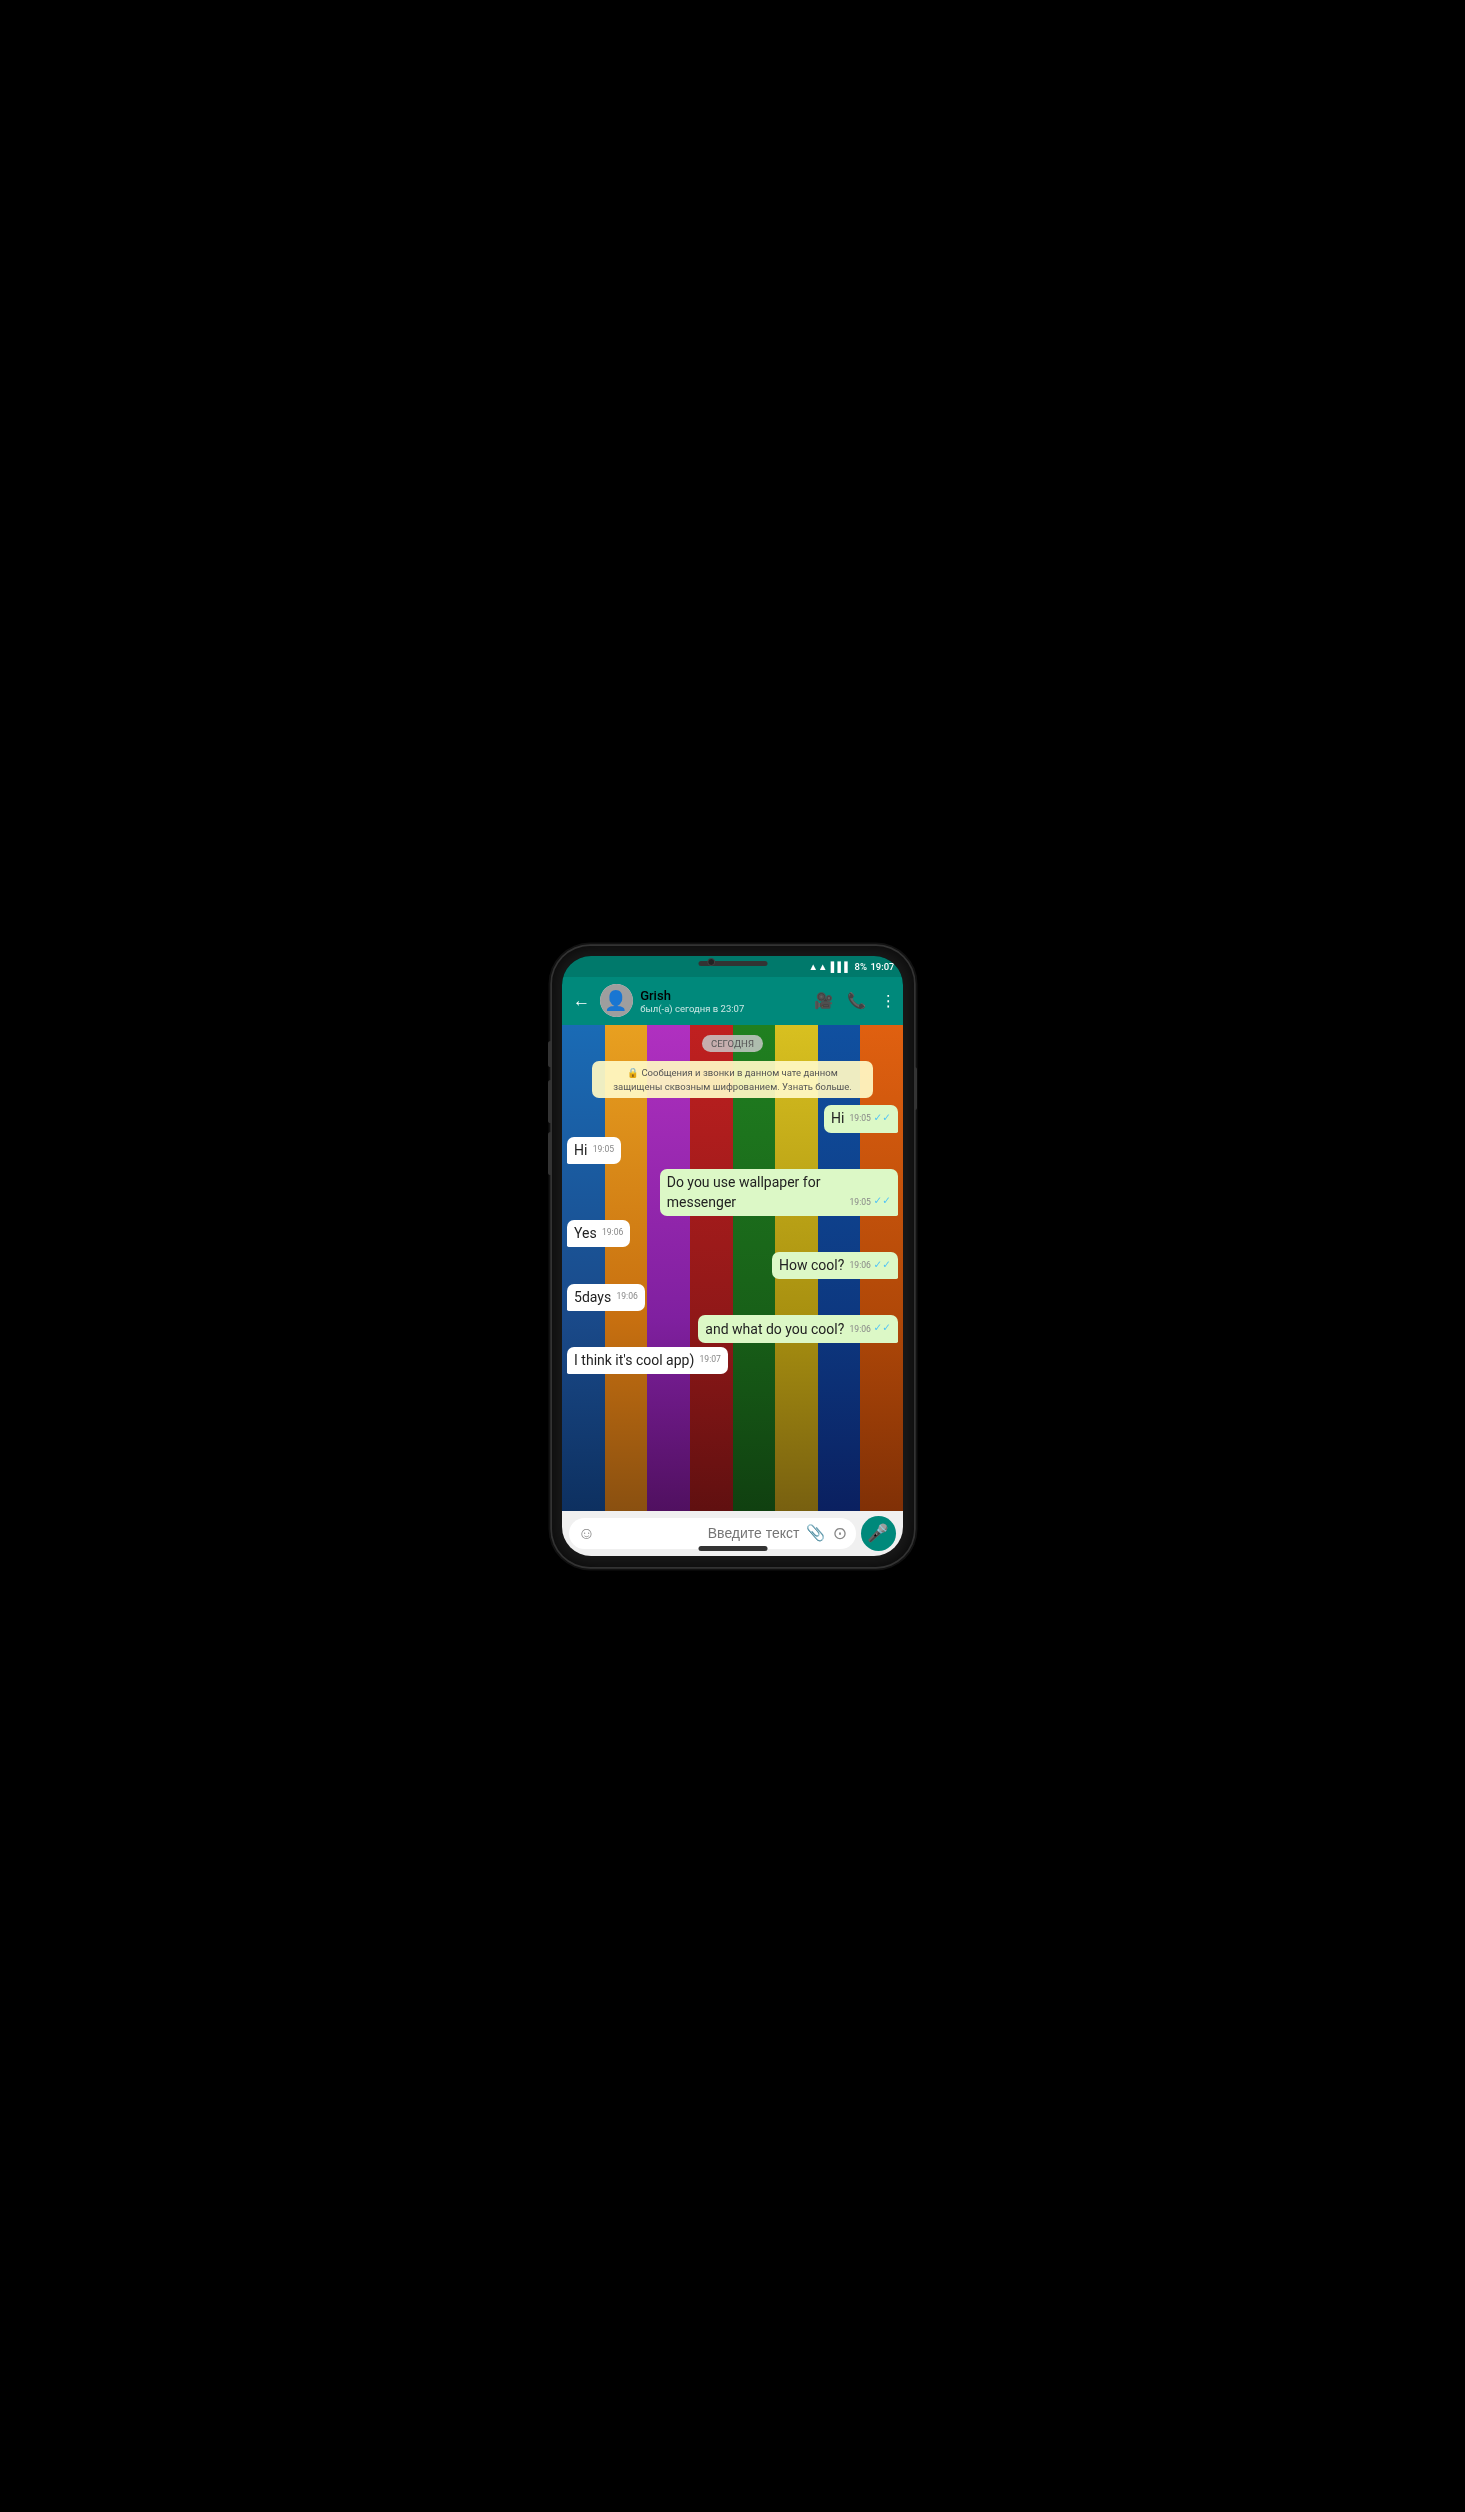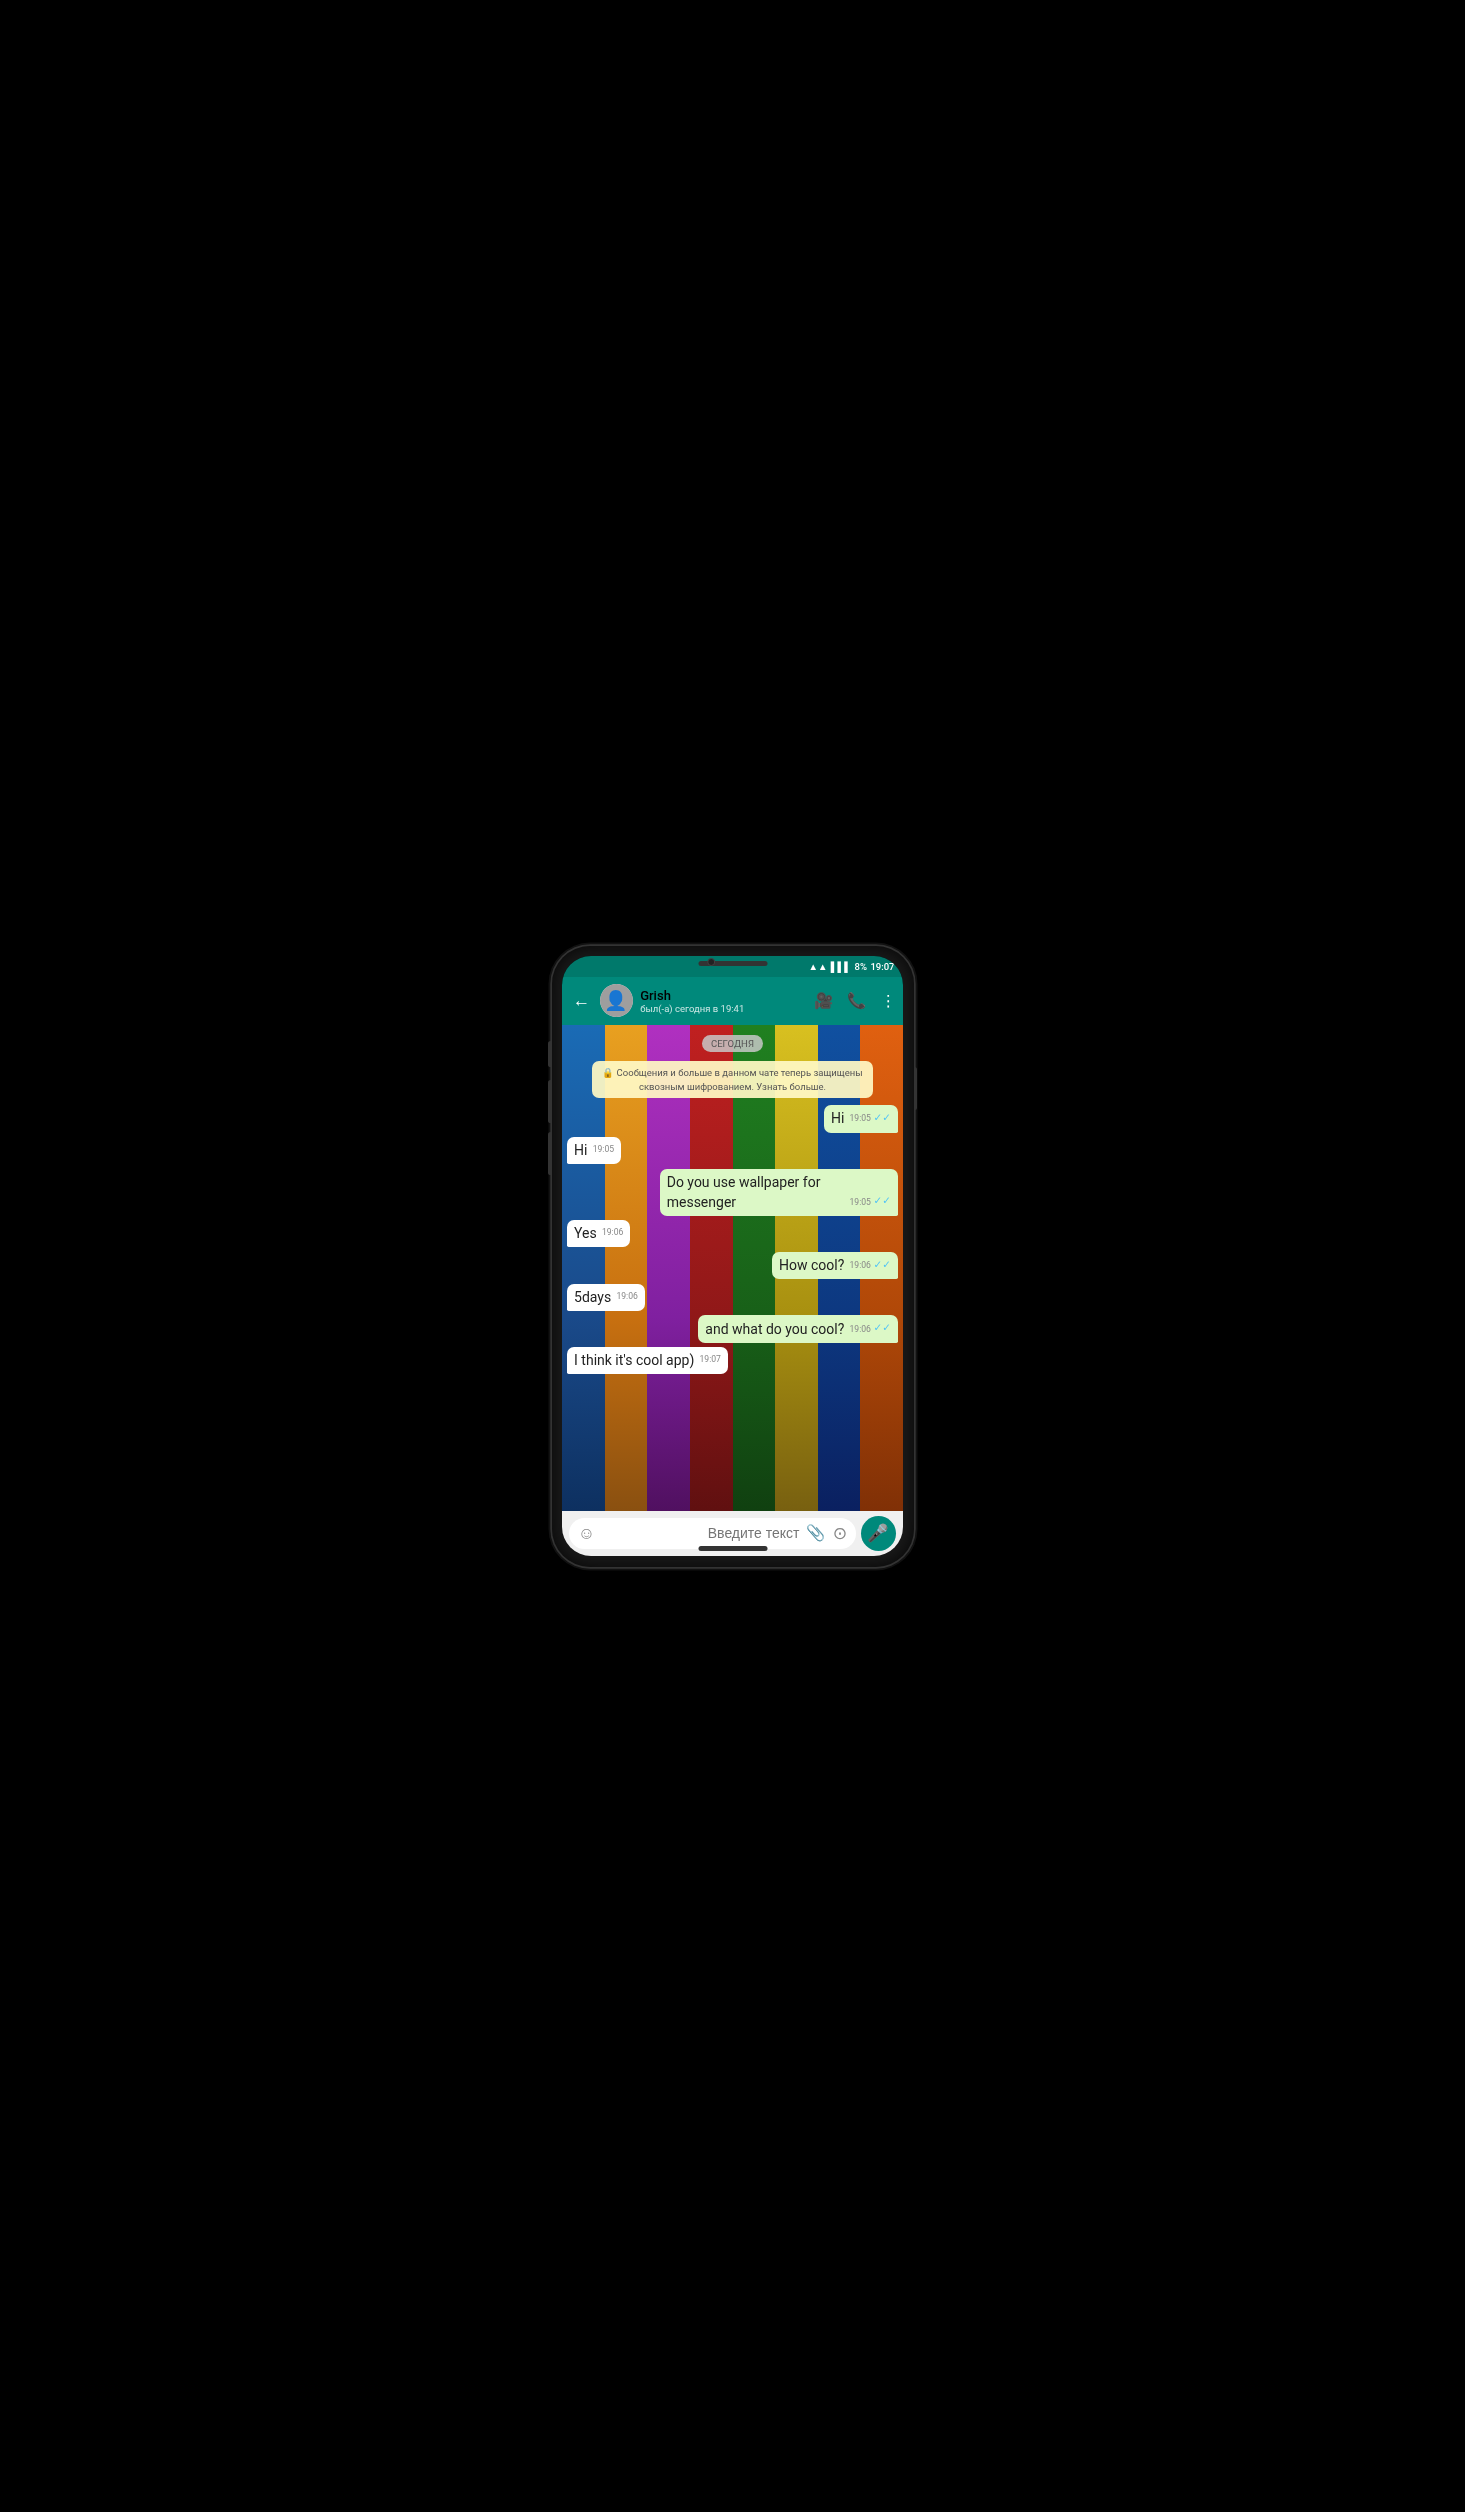--- a/index.html
+++ b/index.html
@@ -412,21 +412,21 @@
 
     <div class="chat-header">
       <span class="back-btn">←</span>
       <div class="avatar">
         <div class="avatar-inner">
           <span class="avatar-person">👤</span>
         </div>
       </div>
       <div class="header-info">
         <div class="contact-name">Grish</div>
-        <div class="contact-status">был(-а) сегодня в 19:41</div>
+        <div class="contact-status">был(-а) сегодня в 23:07</div>
       </div>
       <div class="header-actions">
         <span class="header-icon">🎥</span>
         <span class="header-icon">📞</span>
         <span class="header-icon">⋮</span>
       </div>
     </div>
 
     <div class="chat-area">
 
@@ -438,21 +438,21 @@
         <div class="wp-stripe" style="background: linear-gradient(to bottom, #208020 0%, #186018 60%, #104010 100%);"></div>
         <div class="wp-stripe" style="background: linear-gradient(to bottom, #d8c020 0%, #a89010 60%, #786010 100%);"></div>
         <div class="wp-stripe" style="background: linear-gradient(to bottom, #1050a0 0%, #0d3880 60%, #0a2060 100%);"></div>
         <div class="wp-stripe" style="background: linear-gradient(to bottom, #e06010 0%, #b04808 60%, #803006 100%);"></div>
       </div>
 
       <div class="chat-messages">
 
         <div class="date-badge">СЕГОДНЯ</div>
 
-        <div class="system-message">🔒 Сообщения и больше в данном чате теперь защищены сквозным шифрованием. Узнать больше.</div>
+        <div class="system-message">🔒 Сообщения и звонки в данном чате данном защищены сквозным шифрованием. Узнать больше.</div>
 
         <div class="message-row sent">
           <div class="bubble sent">
             <span class="bubble-text">Hi</span>
             <span class="bubble-meta">
               <span class="bubble-time">19:05</span>
               <span class="check-icon">✓✓</span>
             </span>
           </div>
         </div>

